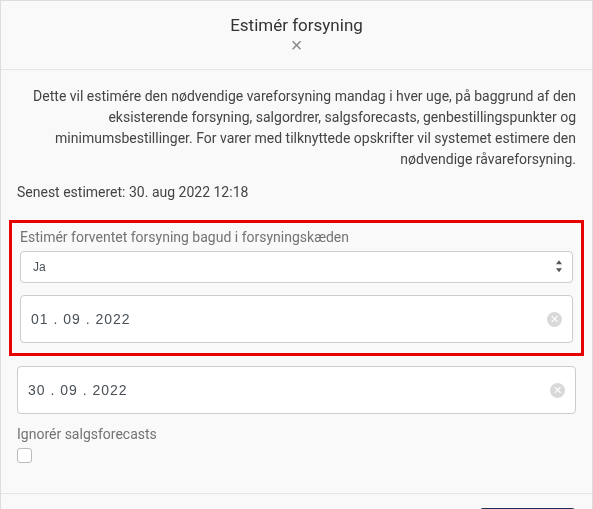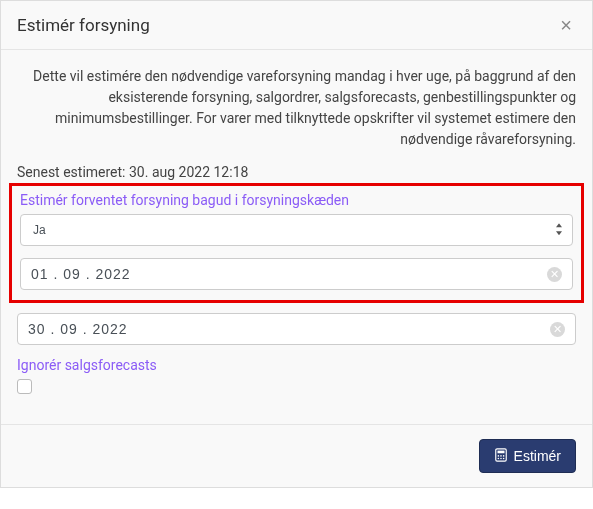--- a/index.html
+++ b/index.html
@@ -14,20 +14,21 @@
     border: 1px solid #ddd;
     background: #fff;
   }
   .modal-header {
     display: flex;
     justify-content: space-between;
     align-items: center;
     padding: 14px 16px;
     border-bottom: 1px solid #e5e5e5;
     background: #f9f9f9;
+    flex-direction: column;
   }
   .modal-title {
     font-size: 17px;
     font-weight: 400;
     color: #333;
   }
   .close-btn {
     background: none;
     border: none;
     font-size: 20px;
@@ -41,36 +42,36 @@
     background: #f9f9f9;
   }
   .description {
     color: #444;
     line-height: 1.5;
     margin-bottom: 14px;
     text-align: right;
   }
   .timestamp {
     color: #444;
-    margin-bottom: 3px;
+    margin-bottom: 20px;
   }
   .highlight-box {
     border: 3px solid #e60000;
     padding: 6px 8px 10px 8px;
     margin-bottom: 6px;
     margin-left: -8px;
     margin-right: -8px;
   }
   .form-group {
     margin-bottom: 12px;
   }
   .form-group:last-child { margin-bottom: 0; }
   .form-label {
     display: block;
-    color: #8b5cf6;
+    color: #737373;
     margin-bottom: 6px;
     font-size: 14px;
   }
   .select-wrap {
     position: relative;
   }
   .form-select {
     width: 100%;
     padding: 8px 28px 8px 12px;
     border: 1px solid #ccc;
@@ -92,21 +93,21 @@
     line-height: 0.8;
   }
   .date-wrap {
     position: relative;
     display: flex;
     align-items: center;
     width: 100%;
     border: 1px solid #ccc;
     border-radius: 4px;
     background: #fff;
-    padding: 7px 10px;
+    padding: 15px 10px;
   }
   .date-input {
     border: none;
     outline: none;
     font-size: 14px;
     color: #495057;
     flex: 1;
     background: transparent;
     letter-spacing: 1px;
   }

